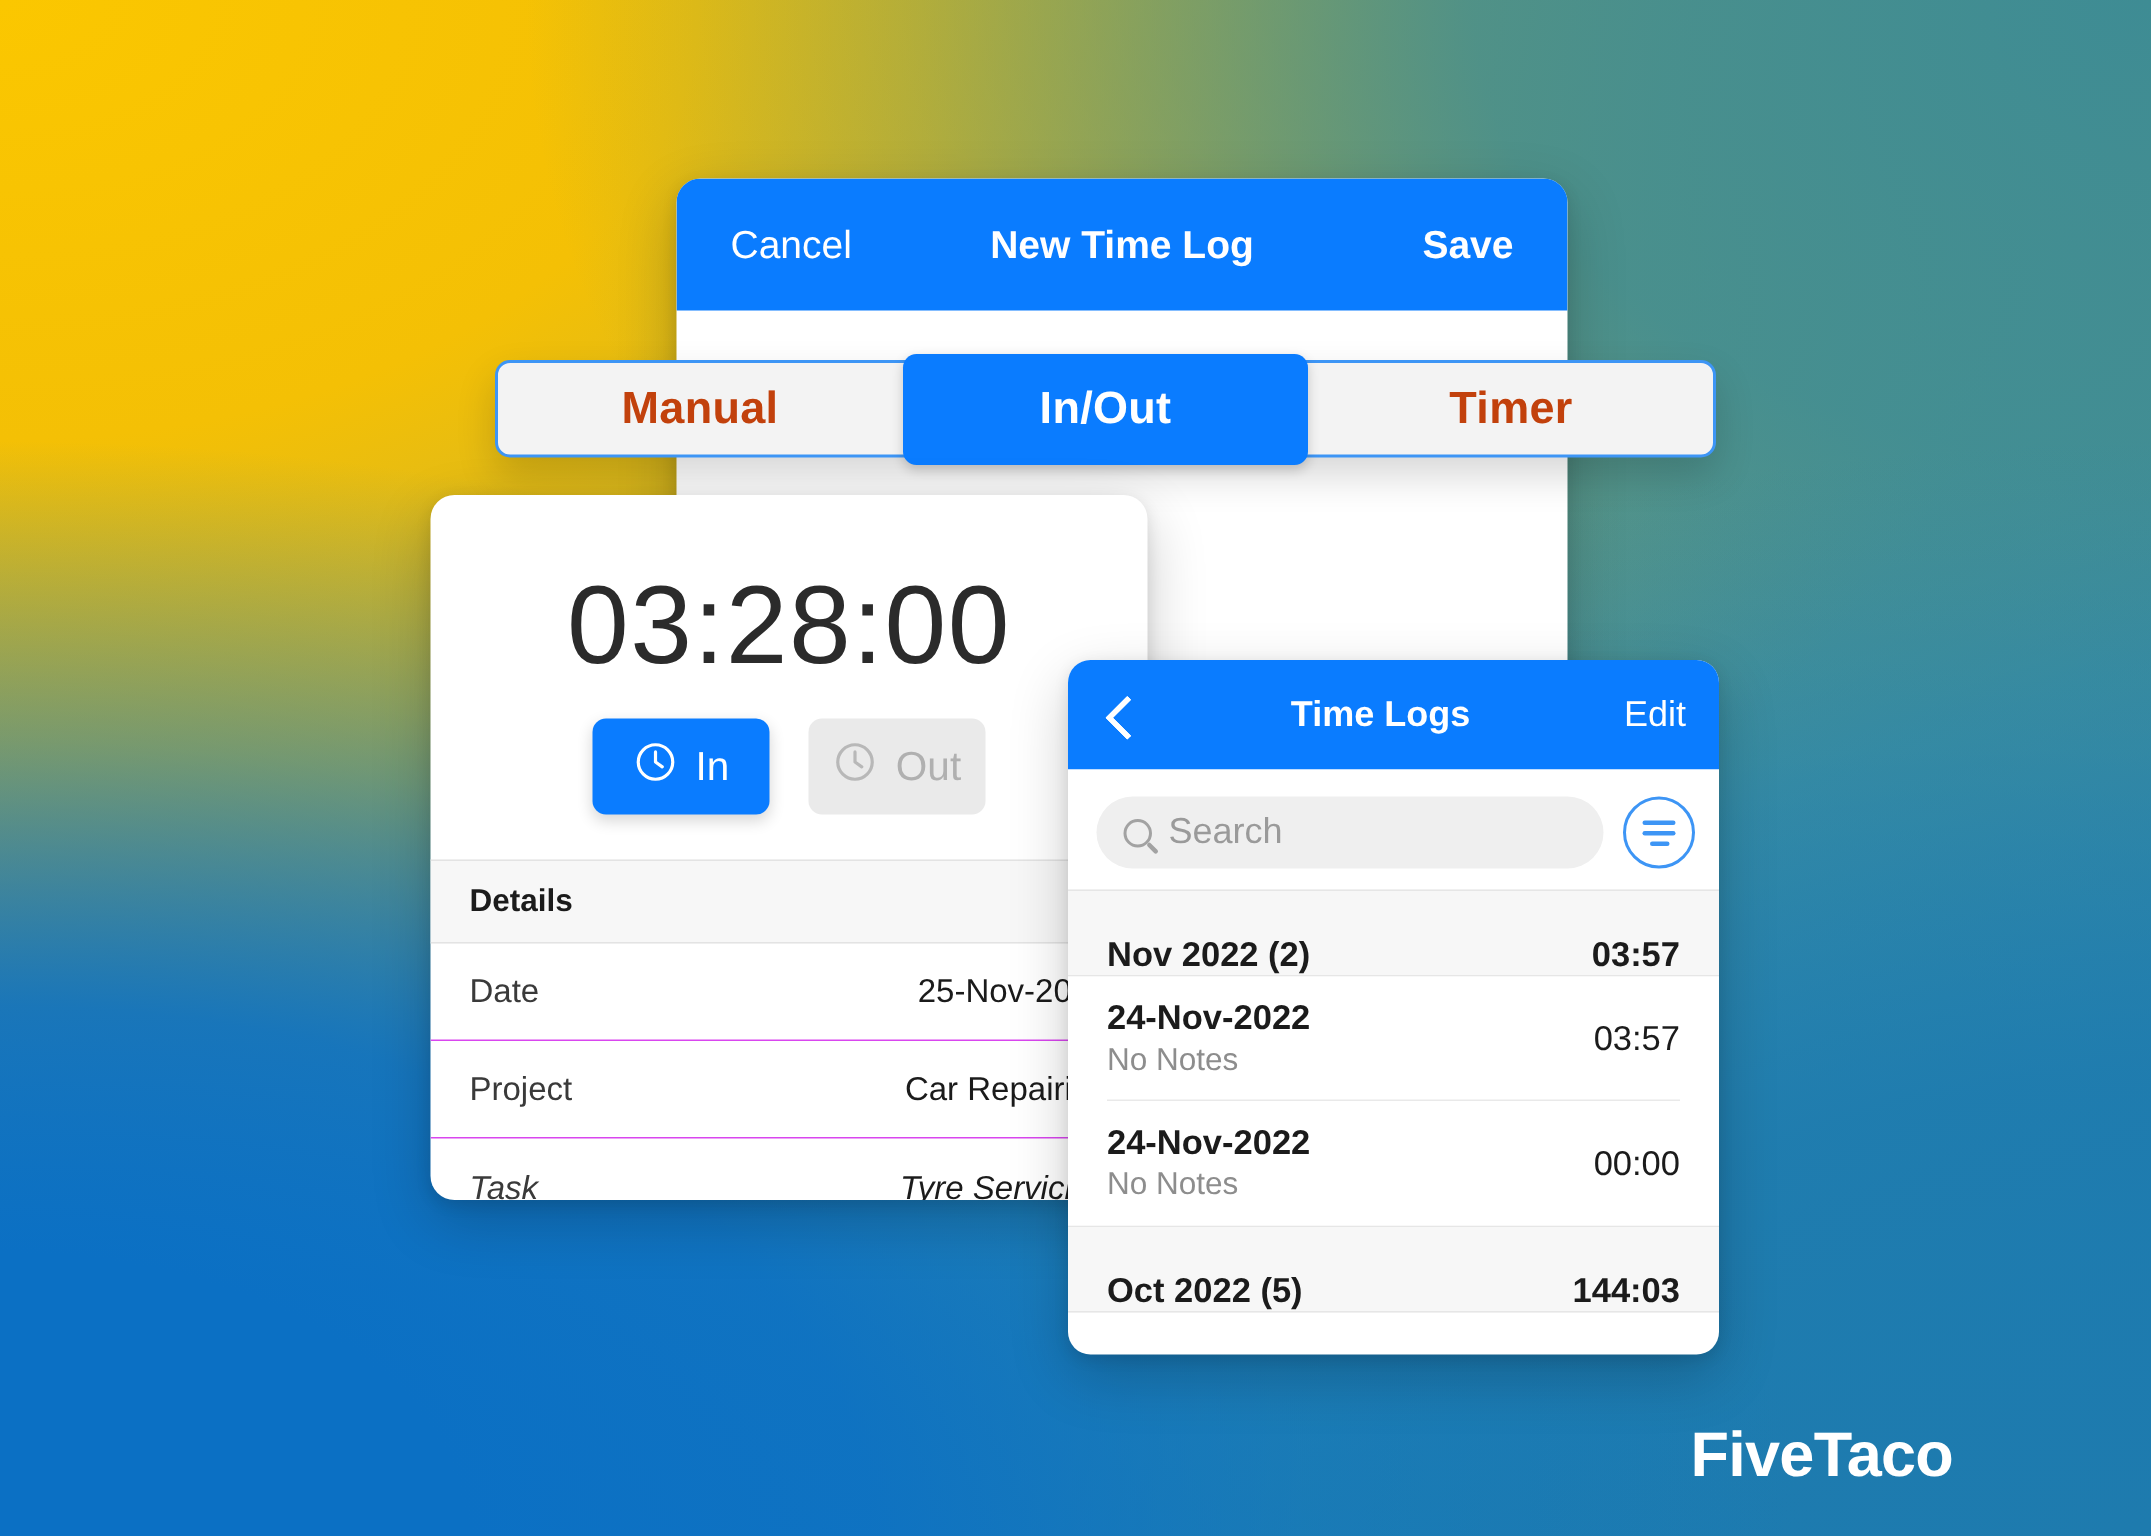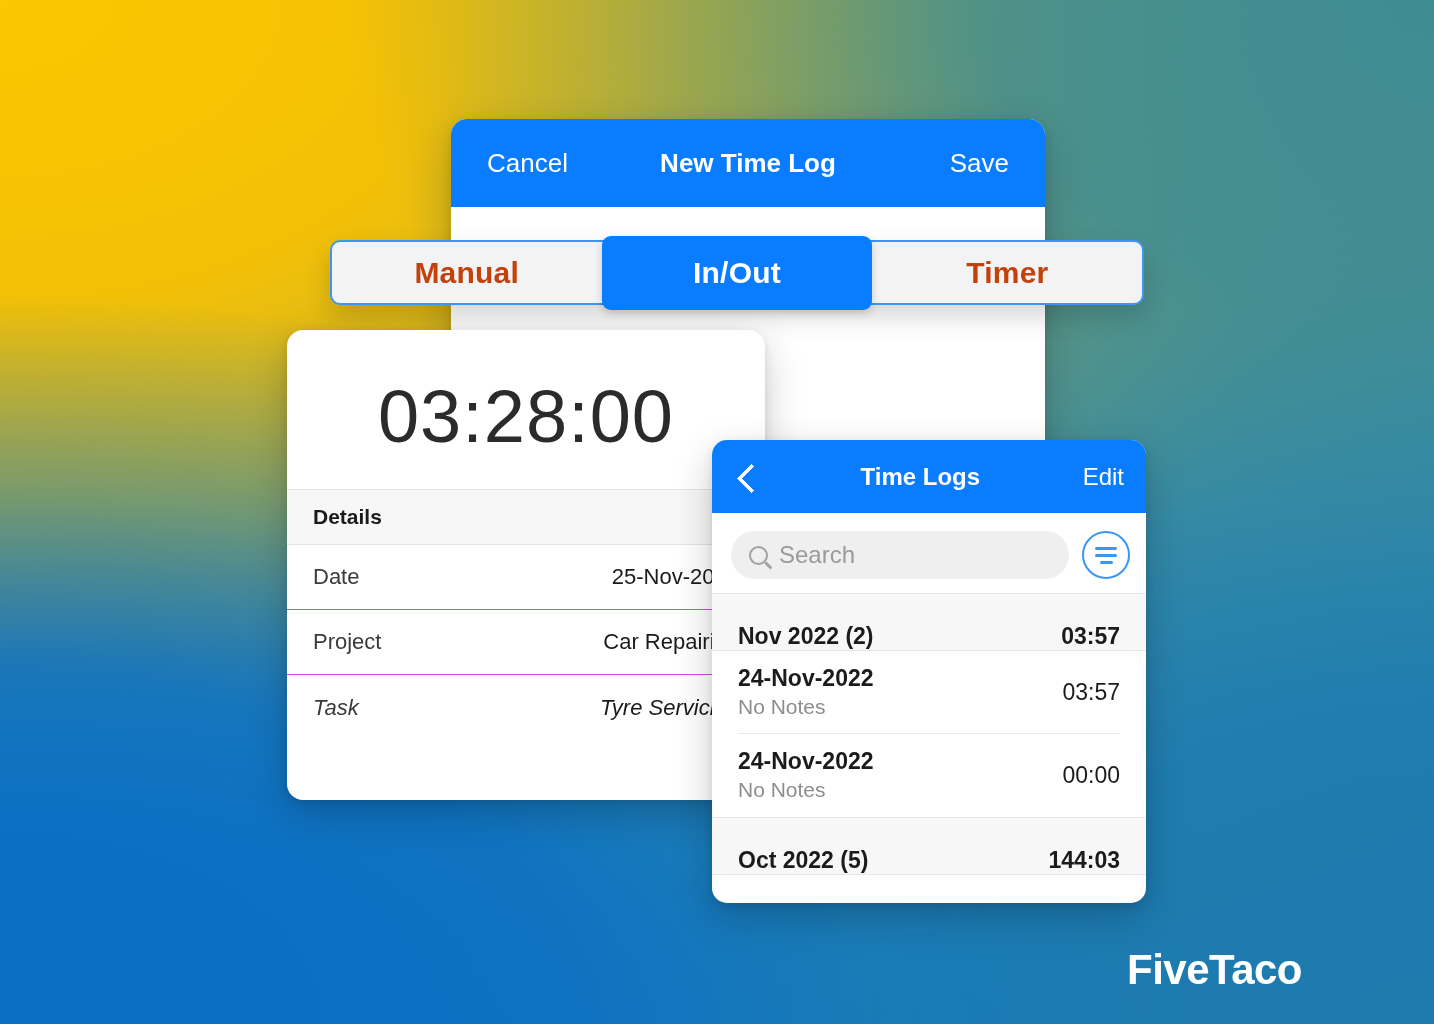--- a/index.html
+++ b/index.html
@@ -52,21 +52,21 @@
     justify-content: space-between;
     padding: 0 36px;
     color: #fff;
   }
   .nav-side {
     font-size: 26px;
     color: #ffffff;
     white-space: nowrap;
     min-width: 86px;
   }
-  .nav-side.right { text-align: right; }
+  .nav-side.right { text-align: right; font-weight: bold; }
   .nav-title {
     font-size: 26px;
     font-weight: bold;
     color: #ffffff;
     white-space: nowrap;
   }
 
   
   #segmented {
     position: absolute;
@@ -328,20 +328,40 @@
 <div id="segmented">
   <div class="seg">Manual</div>
   <div class="seg active">In/Out</div>
   <div class="seg">Timer</div>
 </div>
 
 <div class="card" id="card-timer">
 
   <div class="timer-display">03:28:00</div>
 
+  <div class="inout-row">
+    <div class="inout-btn in">
+      <span>
+        <svg width="30" height="30" viewBox="0 0 24 24" fill="none" aria-hidden="true">
+          <circle cx="12" cy="12" r="9.2" stroke="#ffffff" stroke-width="1.7"></circle>
+          <path d="M12 6.6 V12 L15.6 14.6" stroke="#ffffff" stroke-width="1.7" stroke-linecap="round" stroke-linejoin="round"></path>
+        </svg>
+      </span>
+      <span>In</span>
+    </div>
+    <div class="inout-btn out">
+      <span>
+        <svg width="30" height="30" viewBox="0 0 24 24" fill="none" aria-hidden="true">
+          <circle cx="12" cy="12" r="9.2" stroke="#B8B8B8" stroke-width="1.7"></circle>
+          <path d="M12 6.6 V12 L15.6 14.6" stroke="#B8B8B8" stroke-width="1.7" stroke-linecap="round" stroke-linejoin="round"></path>
+        </svg>
+      </span>
+      <span>Out</span>
+    </div>
+  </div>
 
   <div class="details-head">Details</div>
 
   <div class="detail-row">
     <span>Date</span>
     <span class="detail-value">25-Nov-2022</span>
   </div>
   <div class="detail-row">
     <span>Project</span>
     <span class="detail-value">Car Repairing</span>

